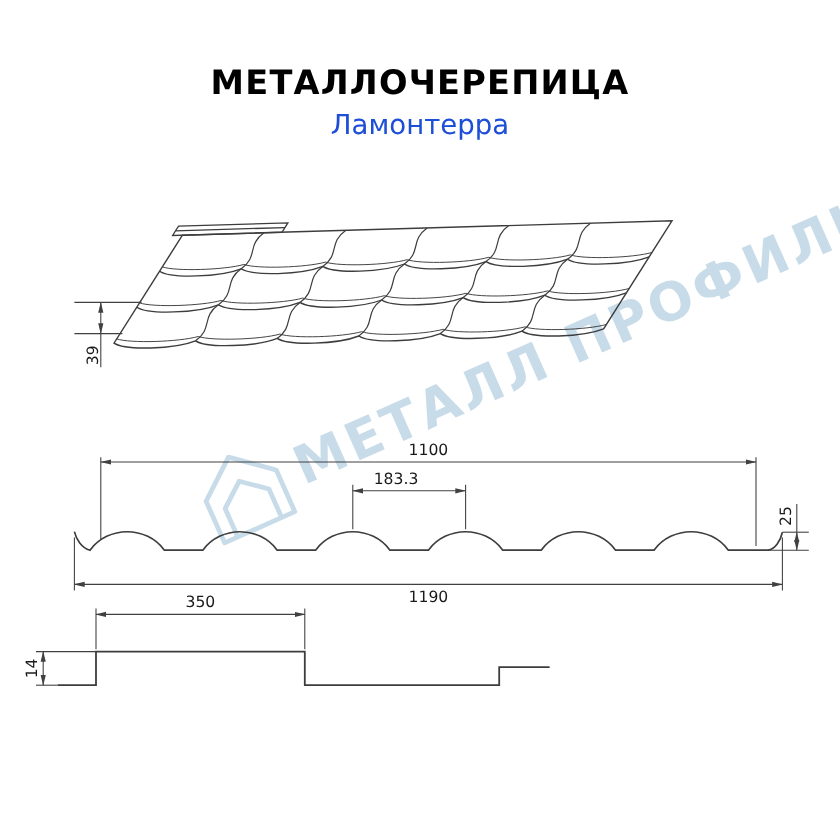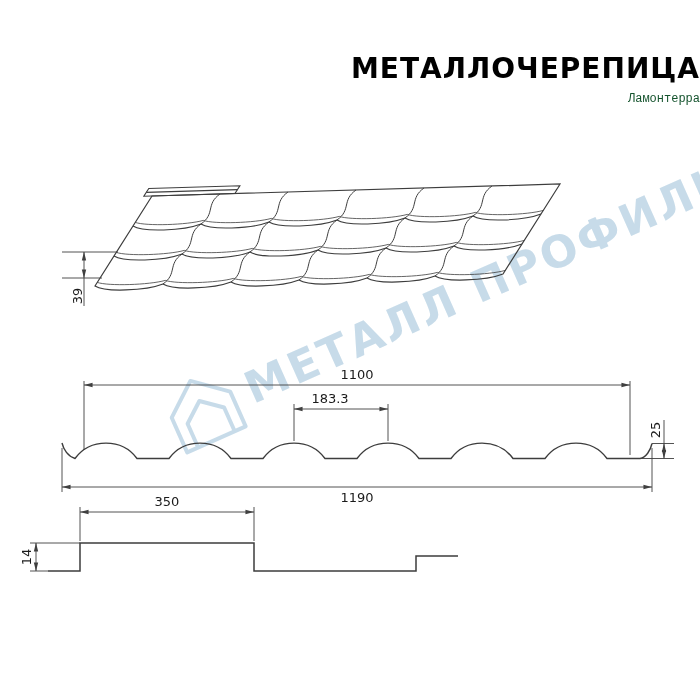--- a/index.html
+++ b/index.html
@@ -1,20 +1,20 @@
 <!DOCTYPE html>
 <html><head>
 <meta charset="utf-8">
 <style>
   html,body{margin:0;padding:0;background:#ffffff;}
   .stage{position:relative;width:700px;height:700px;background:#ffffff;overflow:hidden;
          font-family:"DejaVu Sans","Liberation Sans",sans-serif;}
-  .title-block{position:absolute;top:52px;left:0;width:700px;text-align:right;z-index:3;}
+  .title-block{position:absolute;top:52px;left:0;width:700px;text-align:center;z-index:3;}
   .title-block h1{margin:0;font-size:28px;font-weight:bold;letter-spacing:1px;color:#000;}
-  .title-block .subtitle{margin-top:7px;font-size:12px;color:#14532d;font-family:Liberation Mono, monospace;}
+  .title-block .subtitle{margin-top:7px;font-size:23px;color:#1d4ed8;}
   svg.canvas{position:absolute;top:0;left:0;}
   svg text{font-family:"DejaVu Sans","Liberation Sans",sans-serif;}
   .dim-label{font-size:13px;fill:#1a1a1a;}
   .wm-text{font-size:44px;font-weight:bold;letter-spacing:3px;}
 </style>
 </head>
 <body>
 
 <div class="stage">
 

